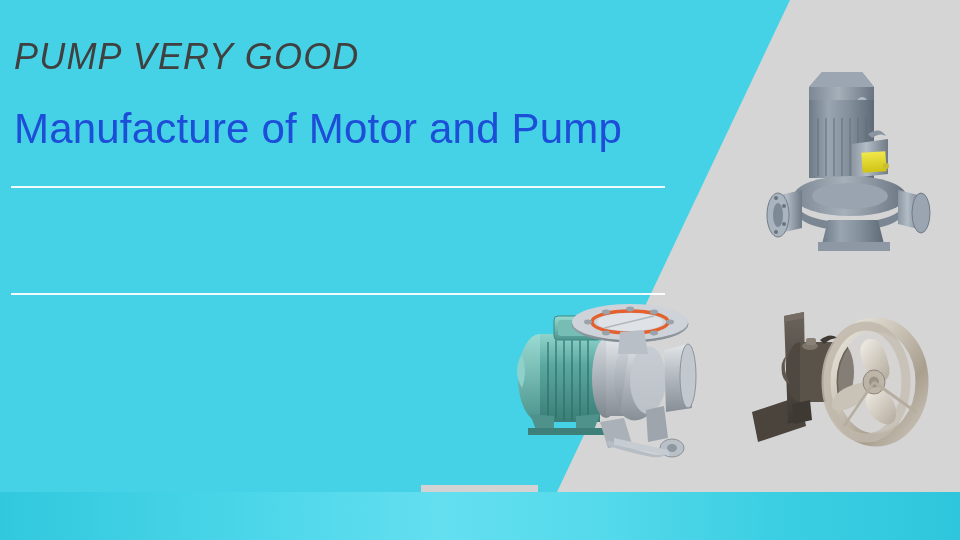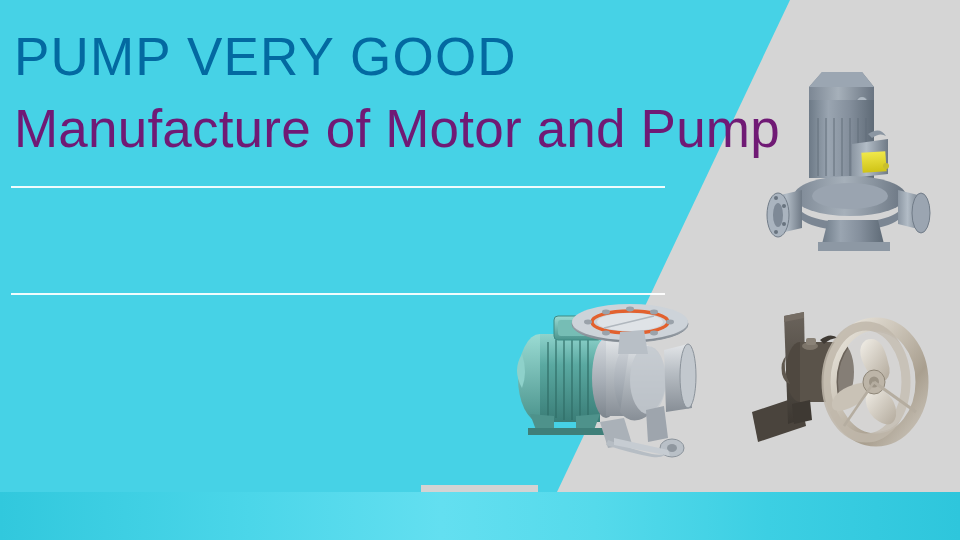--- a/index.html
+++ b/index.html
@@ -25,27 +25,27 @@
     position:absolute;left:0;top:492px;width:960px;height:48px;
     background:linear-gradient(90deg,#31c8dd 0%,#4bd6e9 26%,#63dff0 46%,#55daeb 62%,#3ccfe3 80%,#2ec6dc 100%);
   }
   .gray-tab{
     position:absolute;left:421px;top:485px;width:117px;height:7px;
     background:#d3d3d3;
   }
   
   .headline{
     position:absolute;left:14px;top:28px;
-    font-size:53px;line-height:58px;font-weight:300;
-    color:#0369a1;letter-spacing:1.2px;white-space:nowrap;
+    font-size:36px;line-height:58px;font-weight:300;
+    color:#404040;letter-spacing:1.2px;white-space:nowrap;font-style:italic;
   }
   .subhead{
     position:absolute;left:14px;top:104px;
-    font-size:53px;line-height:50px;font-weight:300;
-    color:#701a75;letter-spacing:.2px;white-space:nowrap;
+    font-size:42px;line-height:50px;font-weight:300;
+    color:#1d4ed8;letter-spacing:.2px;white-space:nowrap;
   }
   .rule{
     position:absolute;left:11px;height:2px;width:654px;
     background:#ffffff;opacity:.92;
   }
   .rule.top{top:186px;}
   .rule.bottom{top:293px;}
   .slogan{
     position:absolute;left:26px;top:198px;
     font-size:56px;line-height:86px;font-weight:500;

